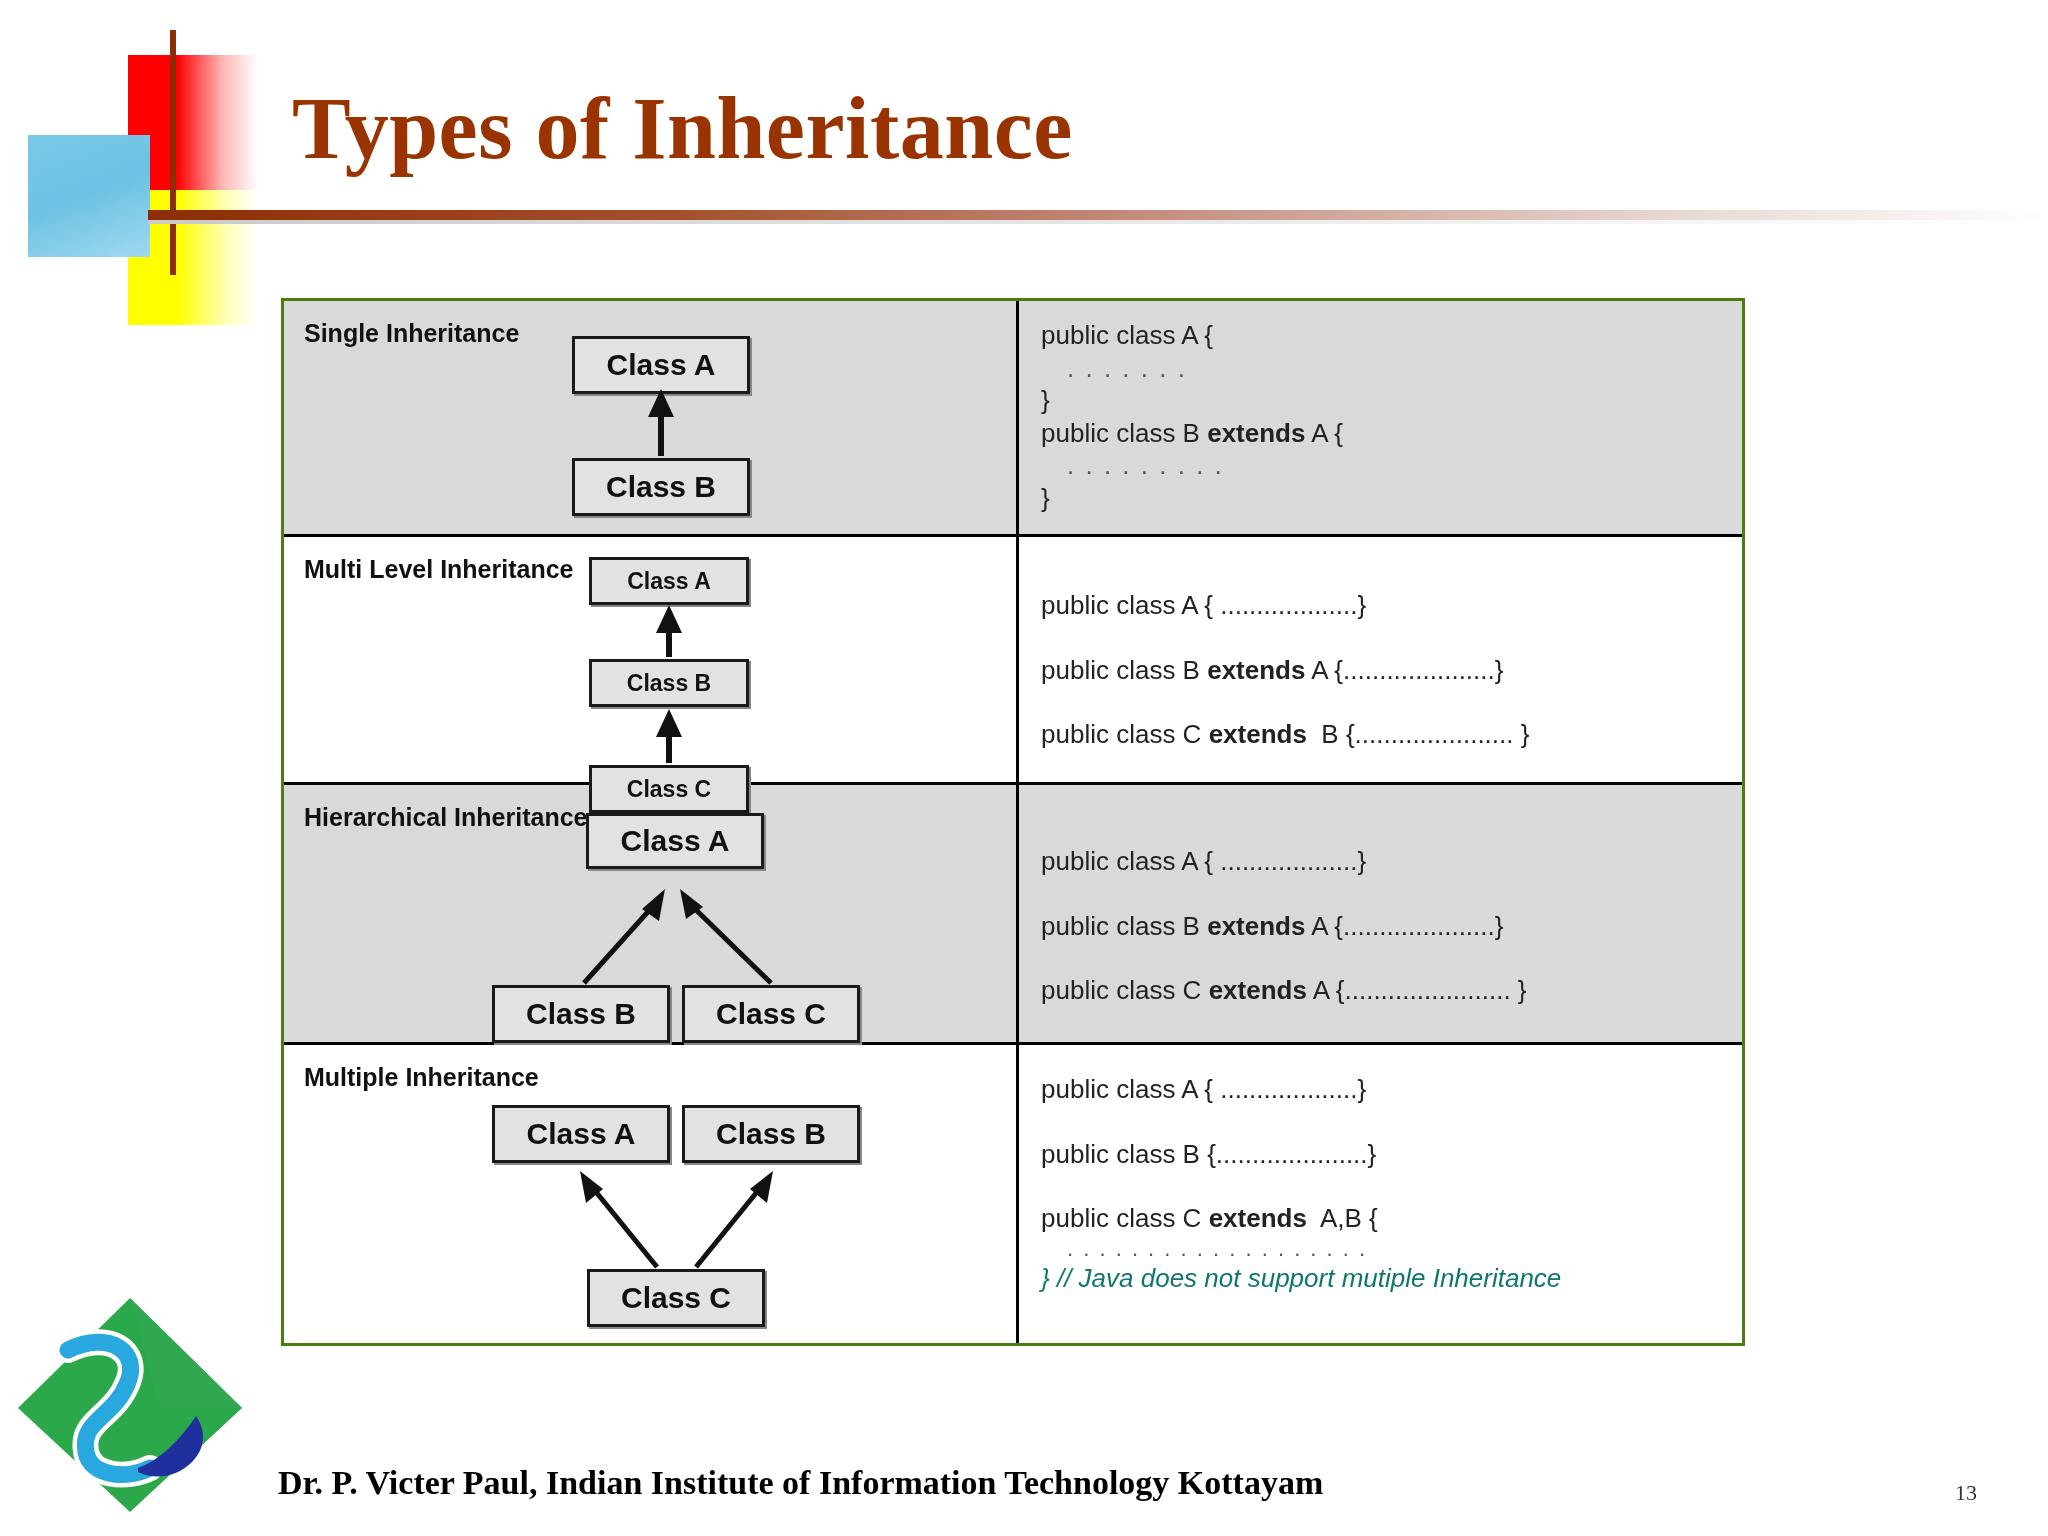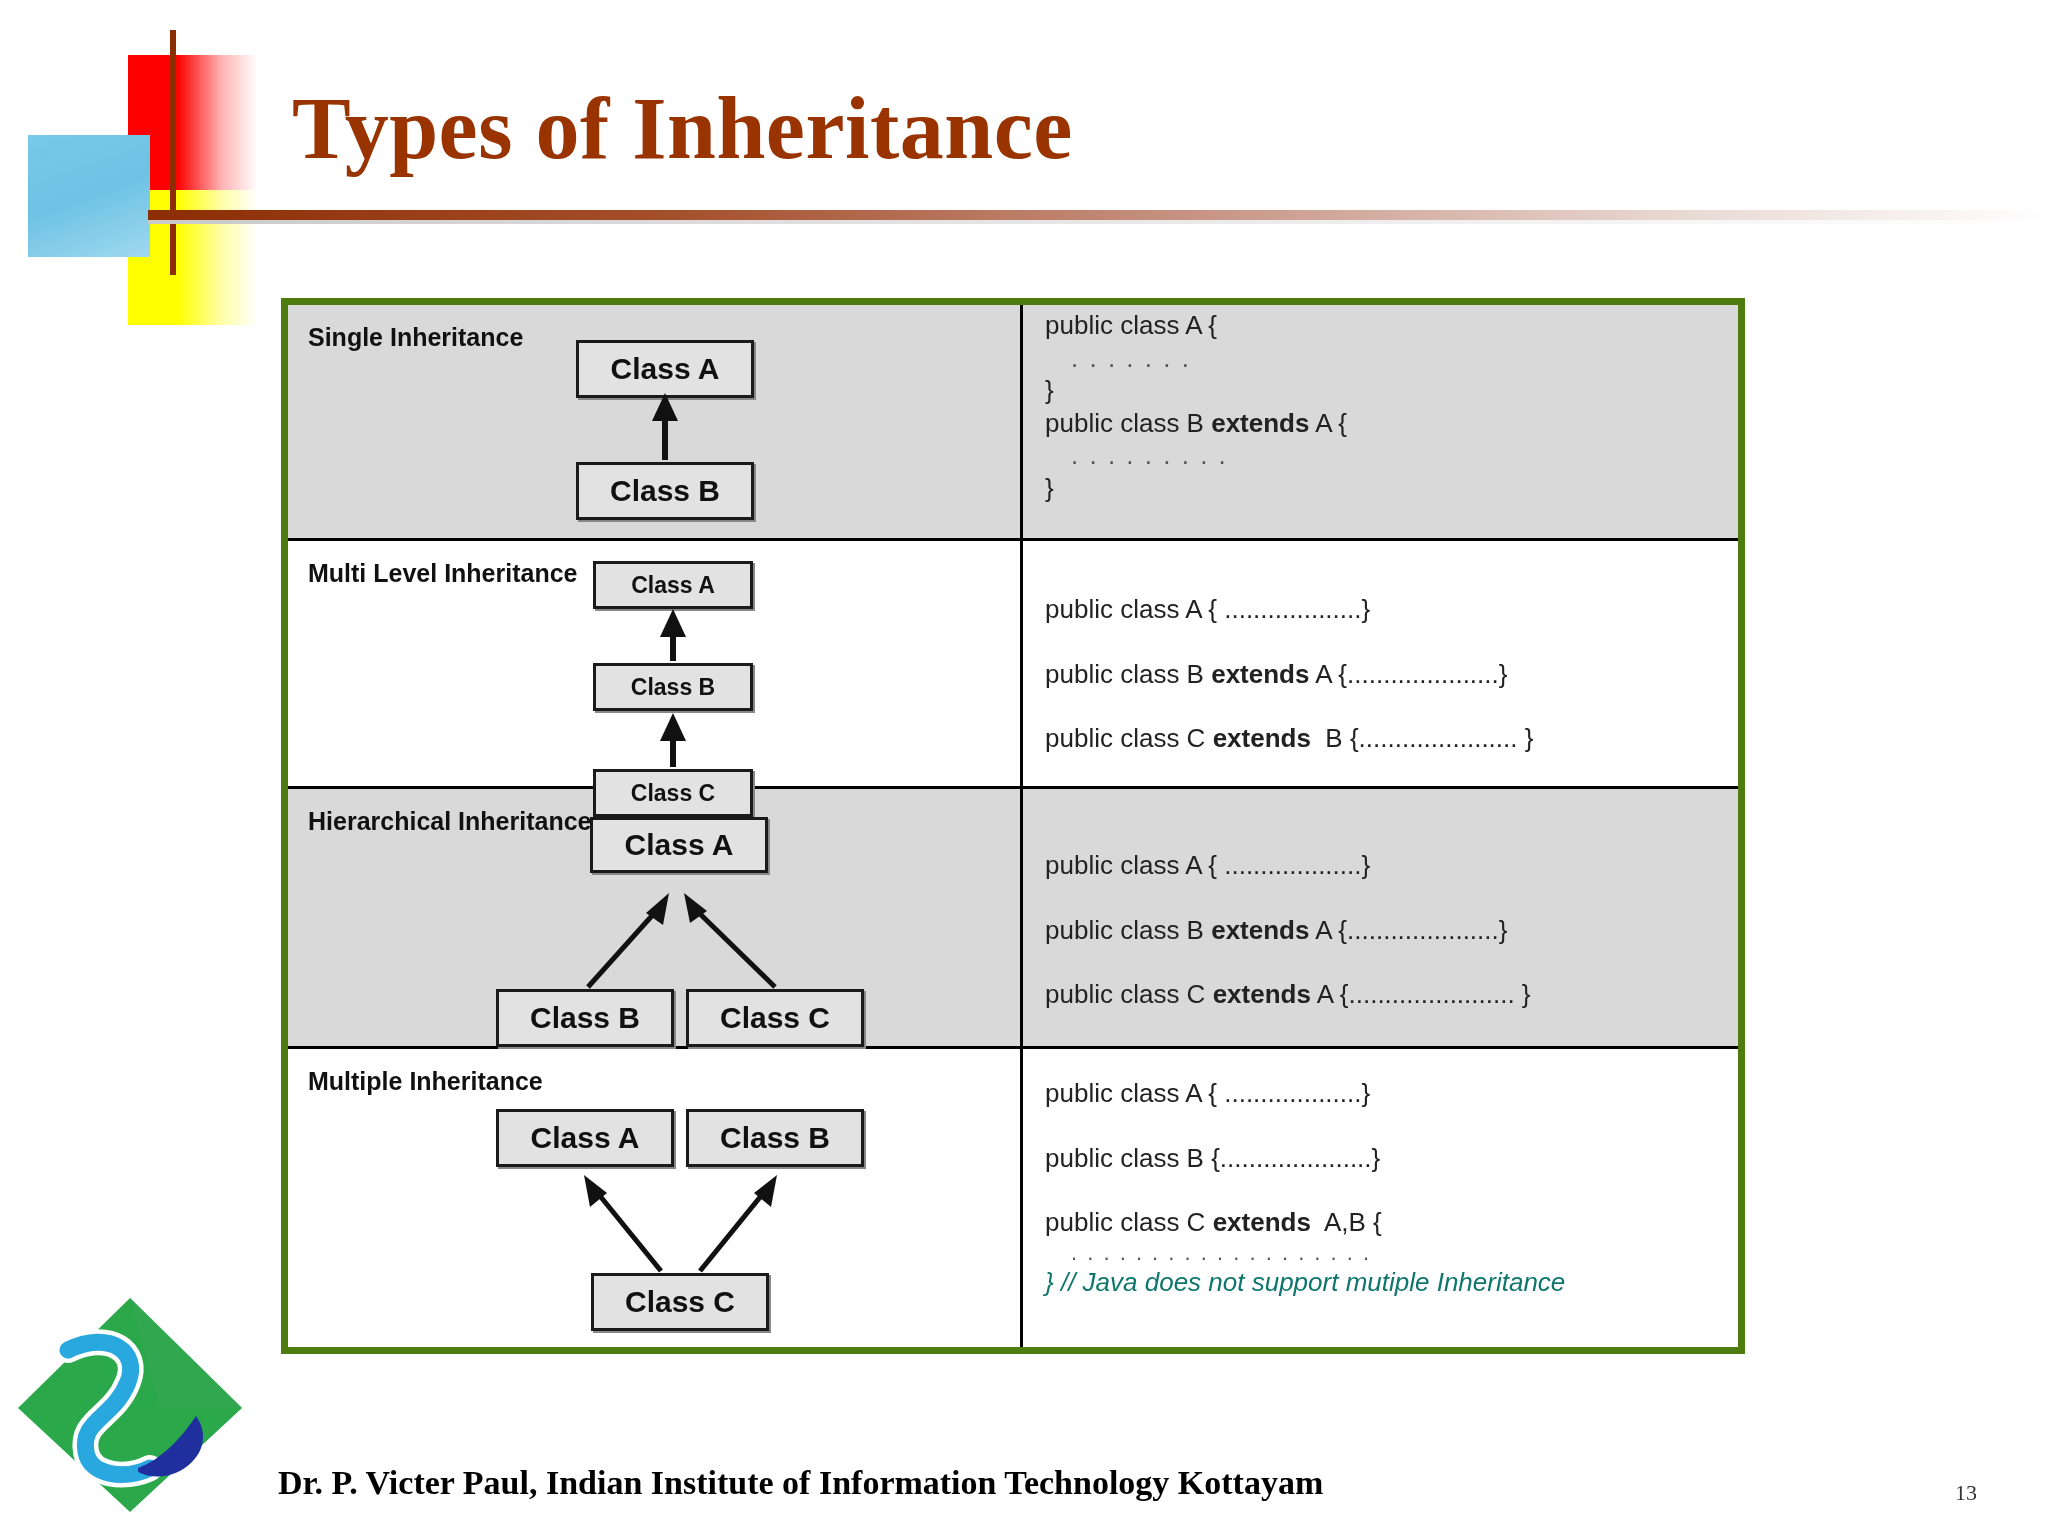--- a/index.html
+++ b/index.html
@@ -40,35 +40,35 @@
     background:linear-gradient(90deg,#8c2d04 0%,#a5502c 28%,#c79384 55%,#e8d7d1 80%,#ffffff 100%);
   }
   #title-rule2{
     position:absolute;left:148px;top:220px;width:1900px;height:4px;
     background:linear-gradient(90deg,#c9c9c9 0%,#e2e2e2 40%,#ffffff 100%);
   }
 
   
   #table{
     position:absolute;left:281px;top:298px;width:1464px;
-    border:7px solid #4d7c0f;
+    border:3px solid #4d7c0f;
     box-sizing:border-box;
     background:#ffffff;
   }
   .row{display:flex;border-bottom:3px solid #000;box-sizing:border-box;}
   .row:last-child{border-bottom:none;}
   .row.shaded{background:#d9d9d9;}
   .cell-left{
     width:735px;flex:0 0 735px;
     border-right:3px solid #000;
     box-sizing:border-box;
     position:relative;
   }
   .cell-right{
-    flex:1;box-sizing:border-box;position:relative;padding:4px 0 0 22px;
+    flex:1;box-sizing:border-box;position:relative;padding:18px 0 0 22px;
   }
   .rowlabel{
     position:absolute;left:20px;top:18px;
     font-size:25px;font-weight:bold;color:#111;white-space:nowrap;
   }
 
   
   .cbox{
     position:absolute;
     background:#e2e2e2;

